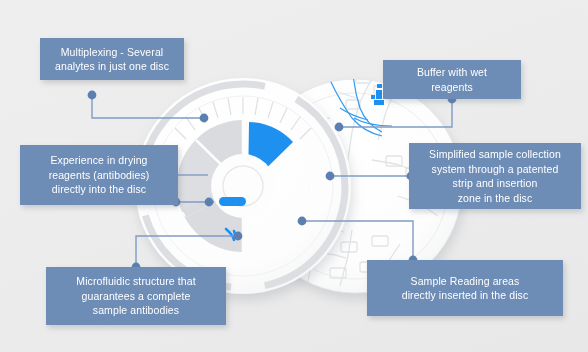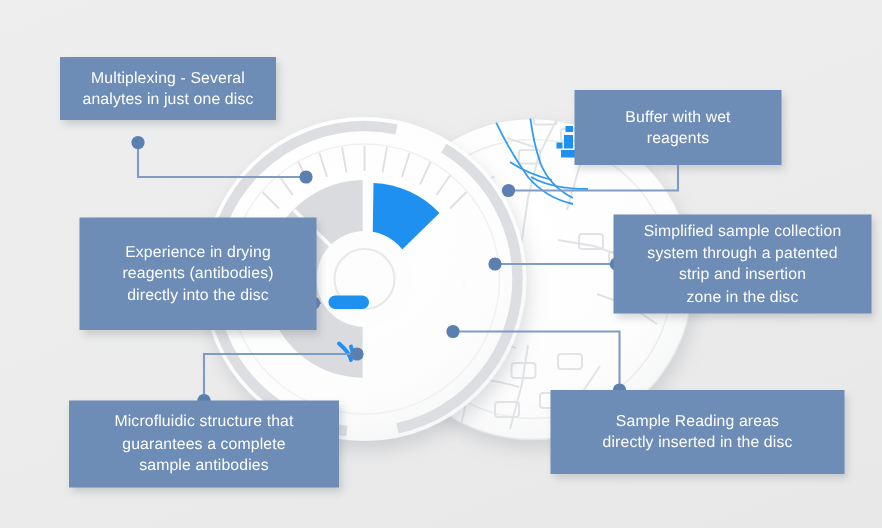--- a/index.html
+++ b/index.html
@@ -53,22 +53,22 @@
     letter-spacing: .1px;
     padding: 5px 7px;
     box-shadow: 2px 3px 5px rgba(120,125,135,.30);
     display: flex;
     align-items: center;
     justify-content: center;
     white-space: pre-line;
   }
 
   #callout-multiplexing { left: 40px;  top: 38px;  width: 144px; height: 42px; }
-  #callout-buffer       { left: 383px; top: 60px;  width: 138px; height: 50px; }
-  #callout-drying       { left: 20px;  top: 145px; width: 158px; height: 75px; margin-left: 33px; }
+  #callout-buffer       { left: 383px; top: 60px;  width: 138px; height: 39px; }
+  #callout-drying       { left: 20px;  top: 145px; width: 158px; height: 60px; }
   #callout-collection   { left: 409px; top: 143px; width: 172px; height: 66px; }
   #callout-microfluidic { left: 46px;  top: 267px; width: 180px; height: 58px; }
   #callout-reading      { left: 367px; top: 260px; width: 196px; height: 56px; }
 </style>
 </head>
 <body>
 
 <div id="stage">
 
   <svg id="artwork" viewBox="0 0 588 352">

